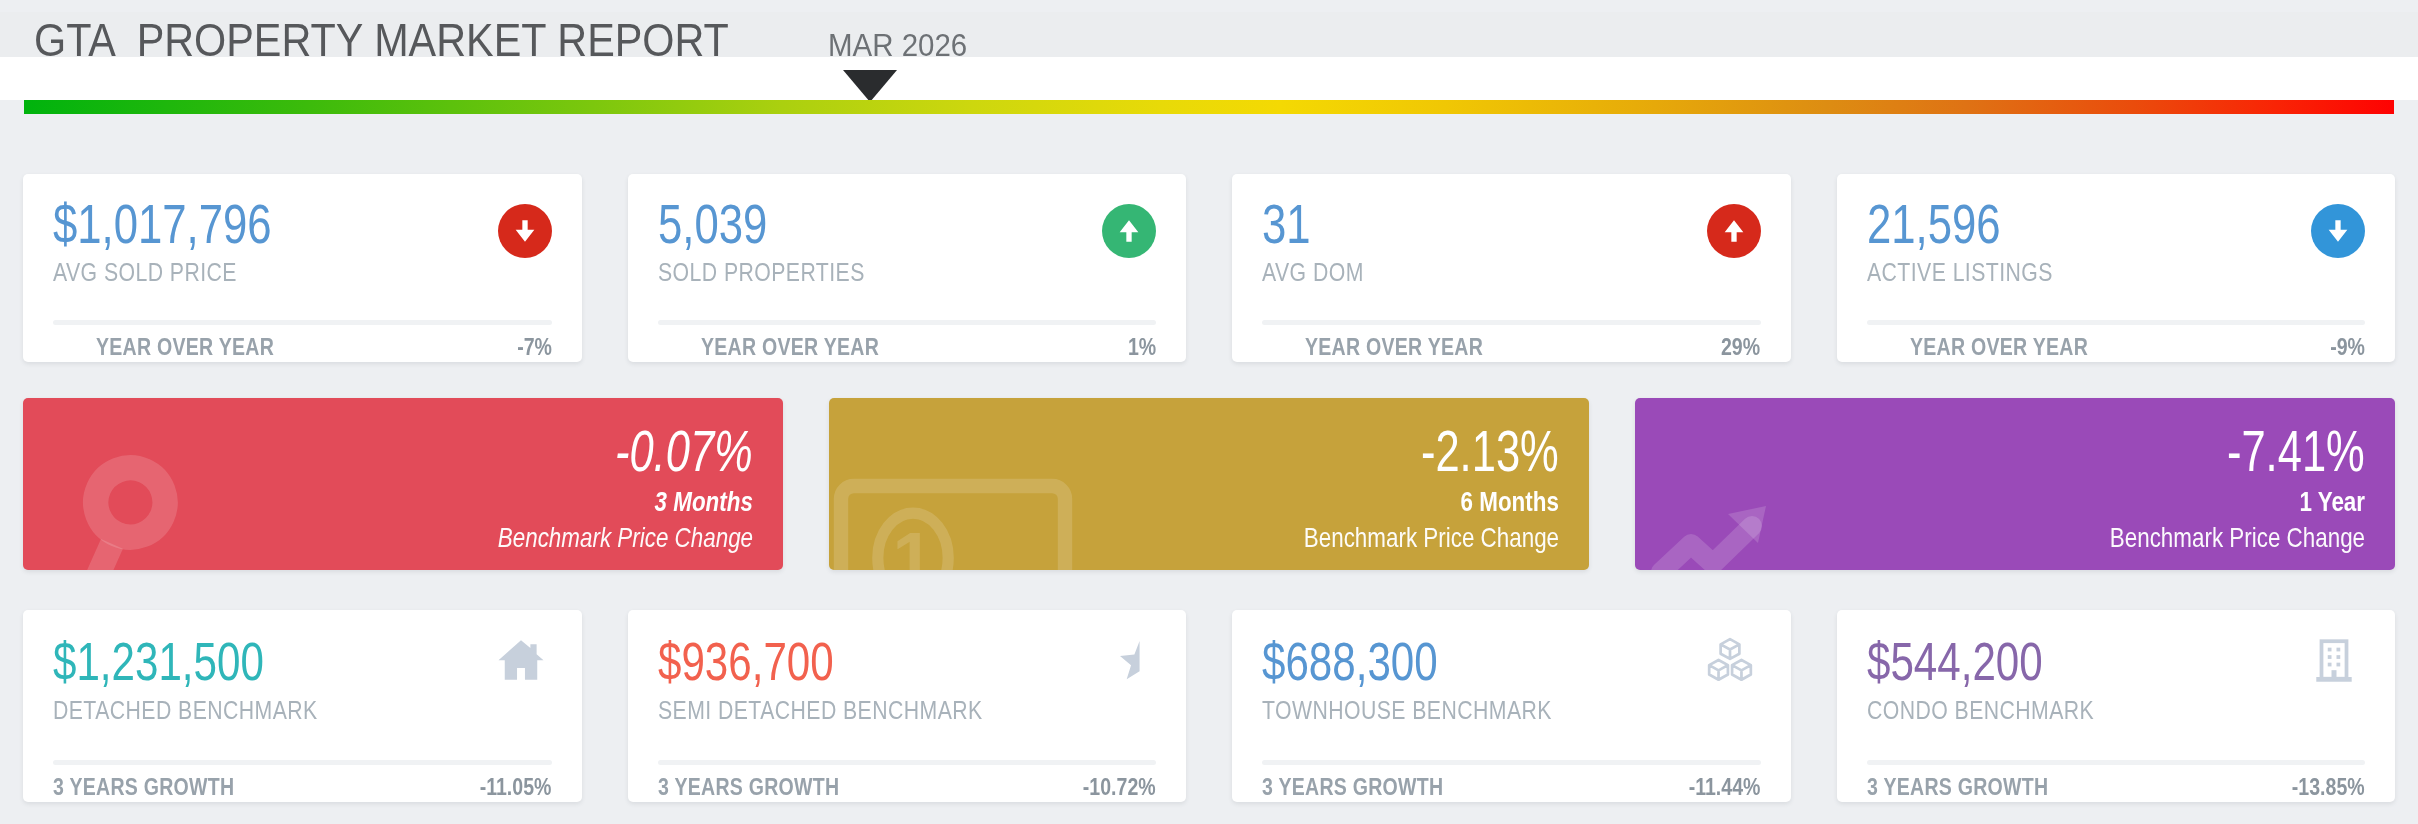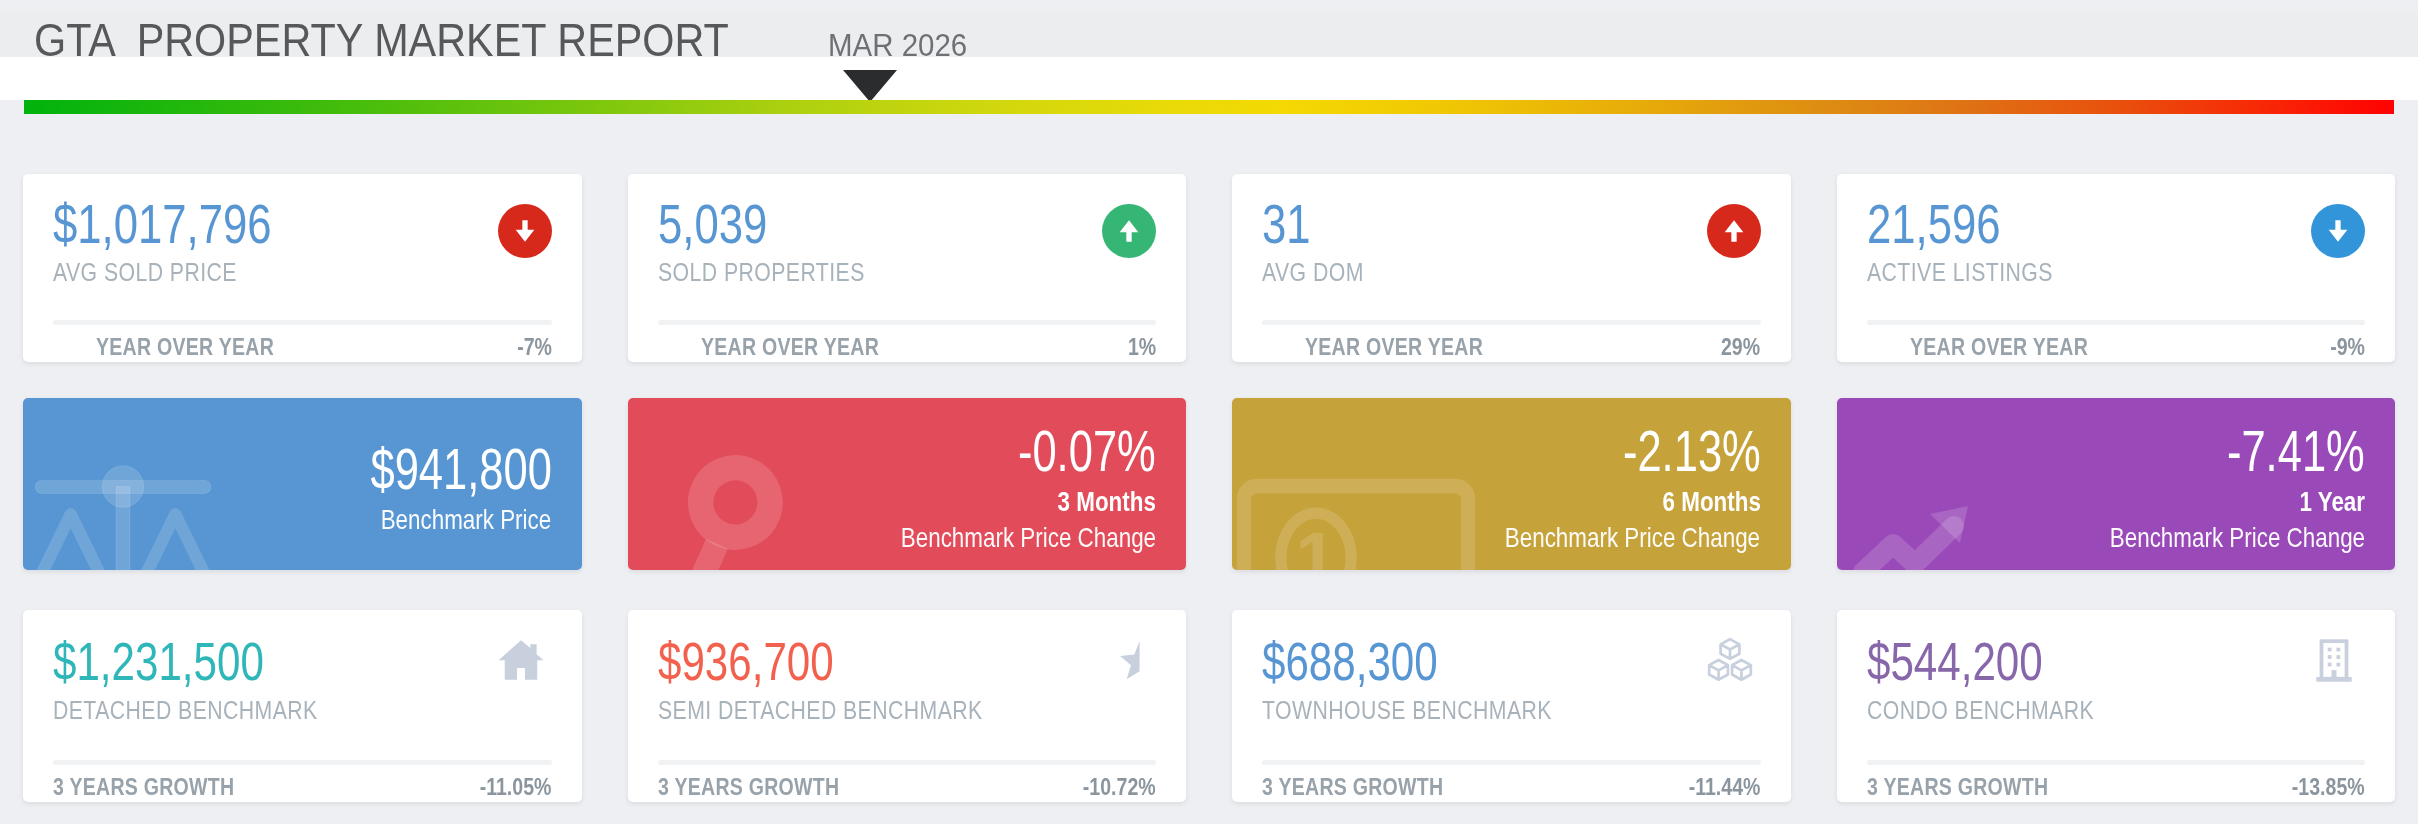--- a/index.html
+++ b/index.html
@@ -140,35 +140,22 @@
       <div class="divider"></div>
       <div class="card-footer">
         <span class="foot-label sx-l">YEAR OVER YEAR</span>
         <span class="foot-value sx-r">-9%</span>
       </div>
     </article>
   </section>
 
   <section class="row row2">
 
-    <article class="card bench-card" style="background: rgb(87, 150, 210);">
-      <svg class="bench-icon icon-scales" viewBox="0 0 260 240">
-        <circle cx="130" cy="44" r="27"></circle>
-        <rect x="16" y="36" width="228" height="17" rx="8"></rect>
-        <rect x="121" y="44" width="18" height="180"></rect>
-        <path d="M62 80 L20 166 L104 166 Z" fill="none" stroke-width="16" stroke-linejoin="round"></path>
-        <path d="M198 80 L156 166 L240 166 Z" fill="none" stroke-width="16" stroke-linejoin="round"></path>
-        <rect x="84" y="222" width="92" height="18" rx="9"></rect>
-      </svg>
-      <div class="bench-value sx-r">$941,800</div>
-
-      <div class="bench-label sx-r">Benchmark Price</div>
-    </article>
-
-    <article class="card bench-card" style="background: rgb(226, 75, 89);">
+
+    <article class="card bench-card" style="background: rgb(226, 75, 89); font-style: italic;">
       <svg class="bench-icon icon-key" viewBox="0 0 240 330">
         <g transform="rotate(24 120 120)" stroke="none">
           <circle cx="120" cy="78" r="52" fill="none" stroke-width="38" stroke="rgba(255,255,255,.15)"></circle>
           <rect x="102" y="146" width="36" height="150"></rect>
           <rect x="102" y="200" width="72" height="24"></rect>
           <rect x="102" y="244" width="60" height="24"></rect>
         </g>
       </svg>
       <div class="bench-value sx-r">-0.07%</div>
       <div class="bench-period sx-r">3 Months</div>

